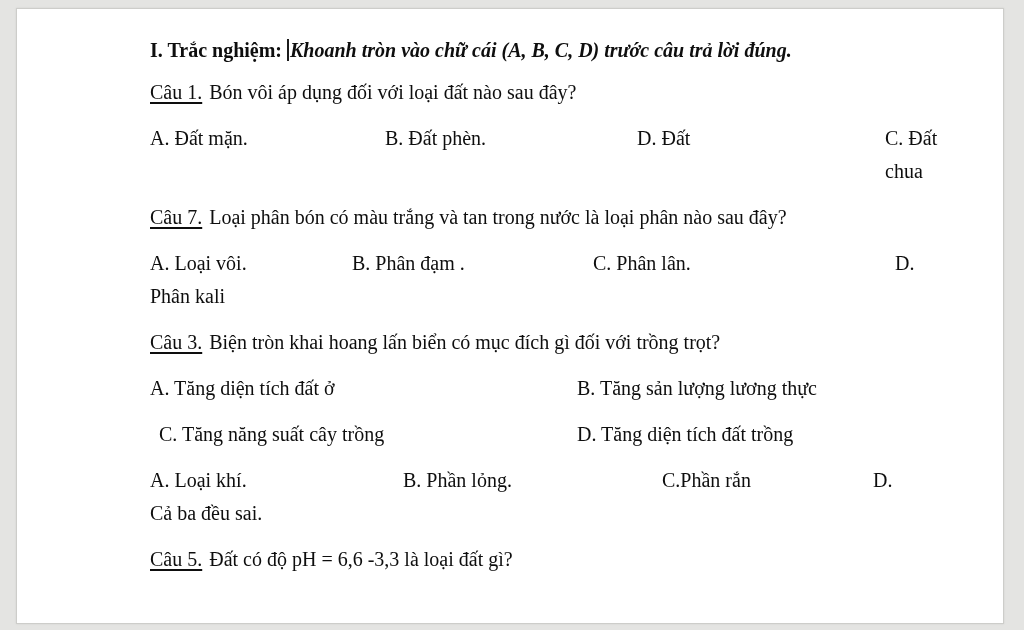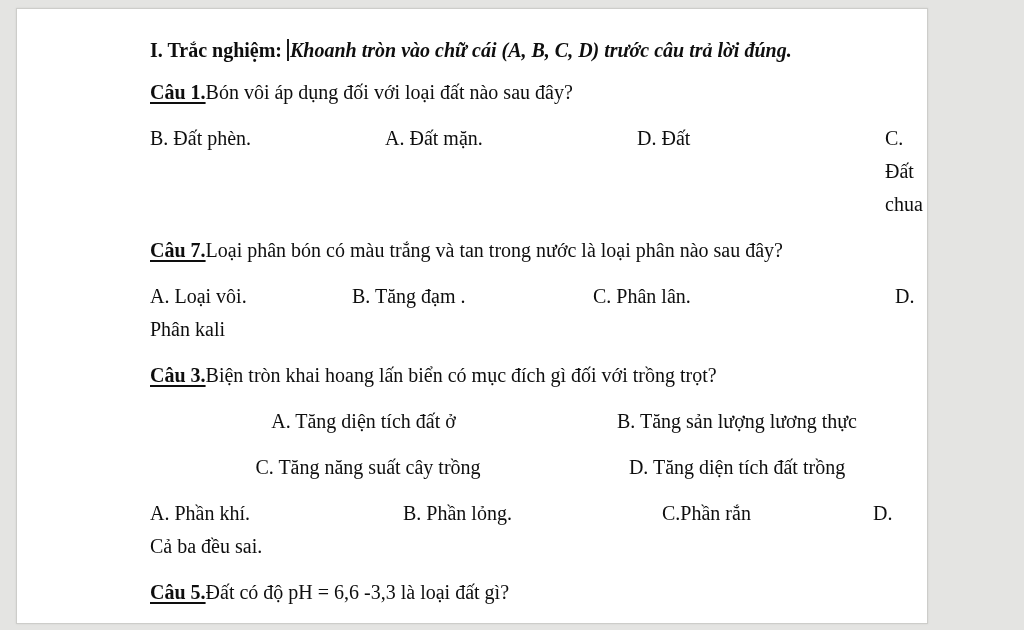--- a/index.html
+++ b/index.html
@@ -5,21 +5,21 @@
   * { margin: 0; padding: 0; box-sizing: border-box; }
   html, body {
     width: 1024px; height: 630px;
     overflow: hidden;
     background: #e4e4e2;
     font-family: "Liberation Serif", "DejaVu Serif", serif;
   }
   .page {
     position: absolute;
     left: 16px; top: 8px;
-    width: 912px; height: 616px;
+    width: 988px; height: 616px;
     background: #ffffff;
     border: 1px solid #cdcdca;
     box-shadow: 0 0 2px rgba(0,0,0,0.08);
     padding: 25px 30px 0 133px;
     overflow: hidden;
     color: #0e0e0e;
     font-size: 20px;
   }
   .para { margin: 0 0 13px 0; }
   .para.heading { margin-bottom: 9px; }
@@ -28,64 +28,64 @@
   .h-instr { font-weight: bold; font-style: italic; }
   .cursor {
     display: inline-block;
     width: 0;
     border-left: 2px solid #1c1c1c;
     height: 22px;
     vertical-align: -4px;
     margin: 0 1px 0 5px;
   }
   .q-label {
-    font-weight: bold;
+    font-weight: normal;
     text-decoration: underline;
     text-underline-offset: 3px;
     text-decoration-thickness: 1.5px;
   }
-  .q-text { }
+  .q-text { margin-left: 7px; }
   .answers { display: grid; }
   .q1-cols { grid-template-columns: 235px 252px 248px 1fr; }
   .q2-cols { grid-template-columns: 202px 241px 302px 1fr; }
-  .q3-cols { grid-template-columns: 427px 1fr; text-align: center; }
+  .q3-cols { grid-template-columns: 427px 1fr; }
   .q4-cols { grid-template-columns: 253px 259px 211px 1fr; }
   .indent-sm { padding-left: 9px; }
 </style>
 </head>
 <body>
 
 <div class="page">
 
   <p class="para heading row">
     <span class="h-label">I. Trắc nghiệm:</span><span class="cursor"></span><span class="h-instr">Khoanh tròn vào chữ cái (A, B, C, D) trước câu trả lời đúng.</span>
   </p>
 
   <div>
     <p class="para row">
       <span class="q-label">Câu 1.</span><span class="q-text">Bón vôi áp dụng đối với loại đất nào sau đây?</span>
     </p>
     <div class="para">
       <div class="row answers q1-cols">
+        <span>A. Đất mặn.</span>
         <span>B. Đất phèn.</span>
-        <span>A. Đất mặn.</span>
         <span>D. Đất</span>
         <span>C. Đất chua</span>
       </div>
     </div>
   </div>
 
   <div>
     <p class="para row">
       <span class="q-label">Câu 7.</span><span class="q-text">Loại phân bón có màu trắng và tan trong nước là loại phân nào sau đây?</span>
     </p>
     <div class="para">
       <div class="row answers q2-cols">
         <span>A. Loại vôi.</span>
-        <span>B. Tăng đạm .</span>
+        <span>B. Phân đạm .</span>
         <span>C. Phân lân.</span>
         <span>D.</span>
       </div>
       <p class="row">Phân kali</p>
     </div>
   </div>
 
   <div>
     <p class="para row">
       <span class="q-label">Câu 3.</span><span class="q-text">Biện tròn khai hoang lấn biển có mục đích gì đối với trồng trọt?</span>
@@ -96,21 +96,21 @@
     </div>
     <div class="para row answers q3-cols">
       <span class="indent-sm">C. Tăng năng suất cây trồng</span>
       <span>D. Tăng diện tích đất trồng</span>
     </div>
   </div>
 
   <div>
     <div class="para">
       <div class="row answers q4-cols">
-        <span>A. Phần khí.</span>
+        <span>A. Loại khí.</span>
         <span>B. Phần lỏng.</span>
         <span>C.Phần rắn</span>
         <span>D.</span>
       </div>
       <p class="row">Cả ba đều sai.</p>
     </div>
   </div>
 
   <div>
     <p class="para row">

